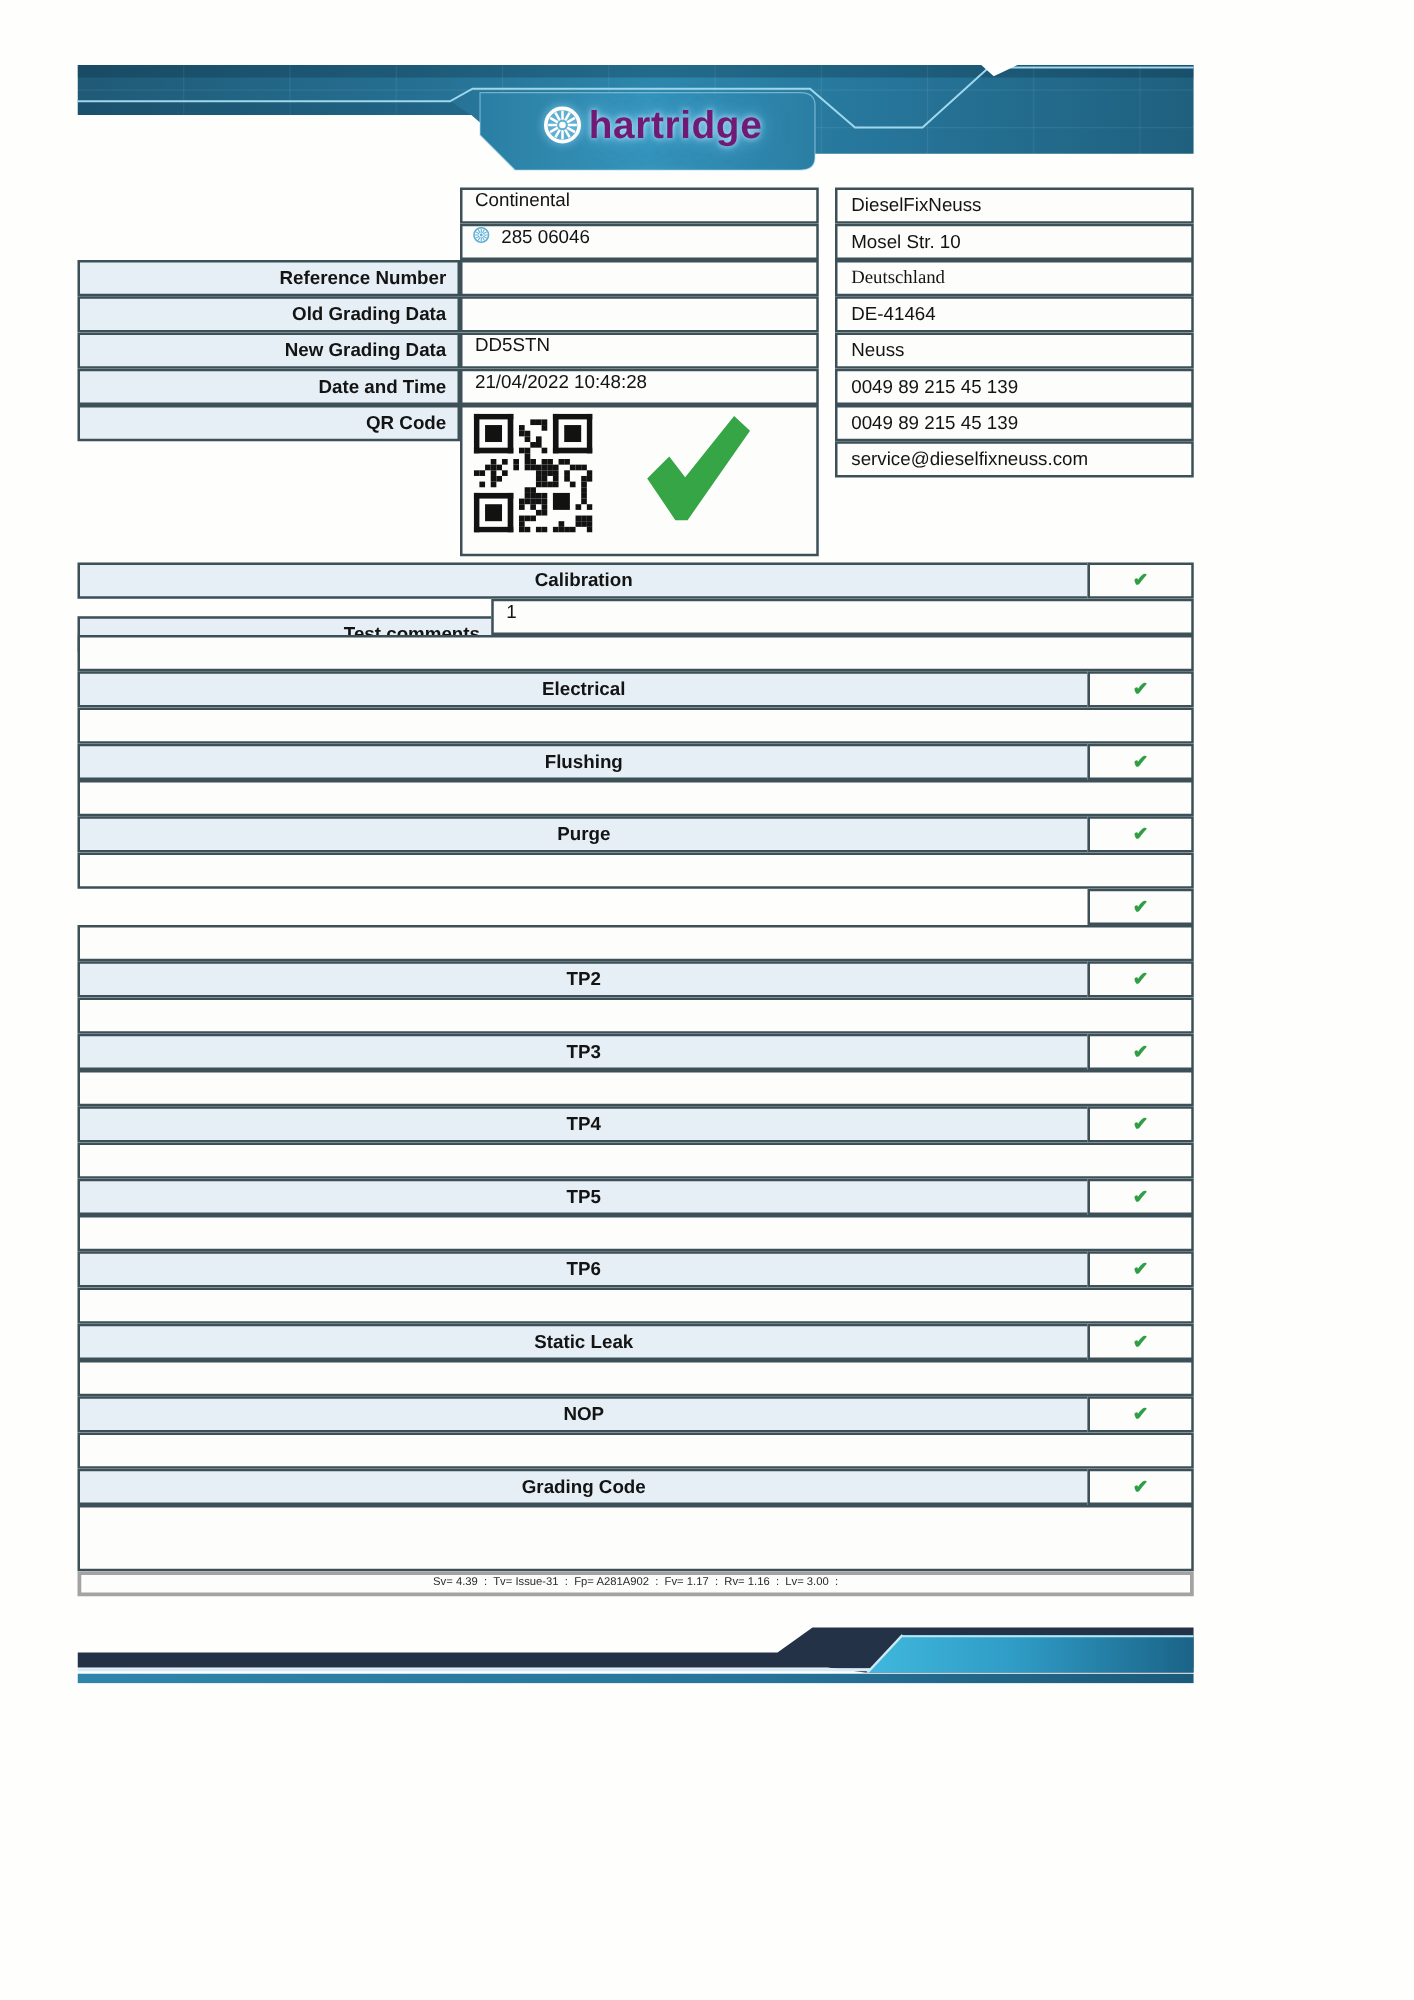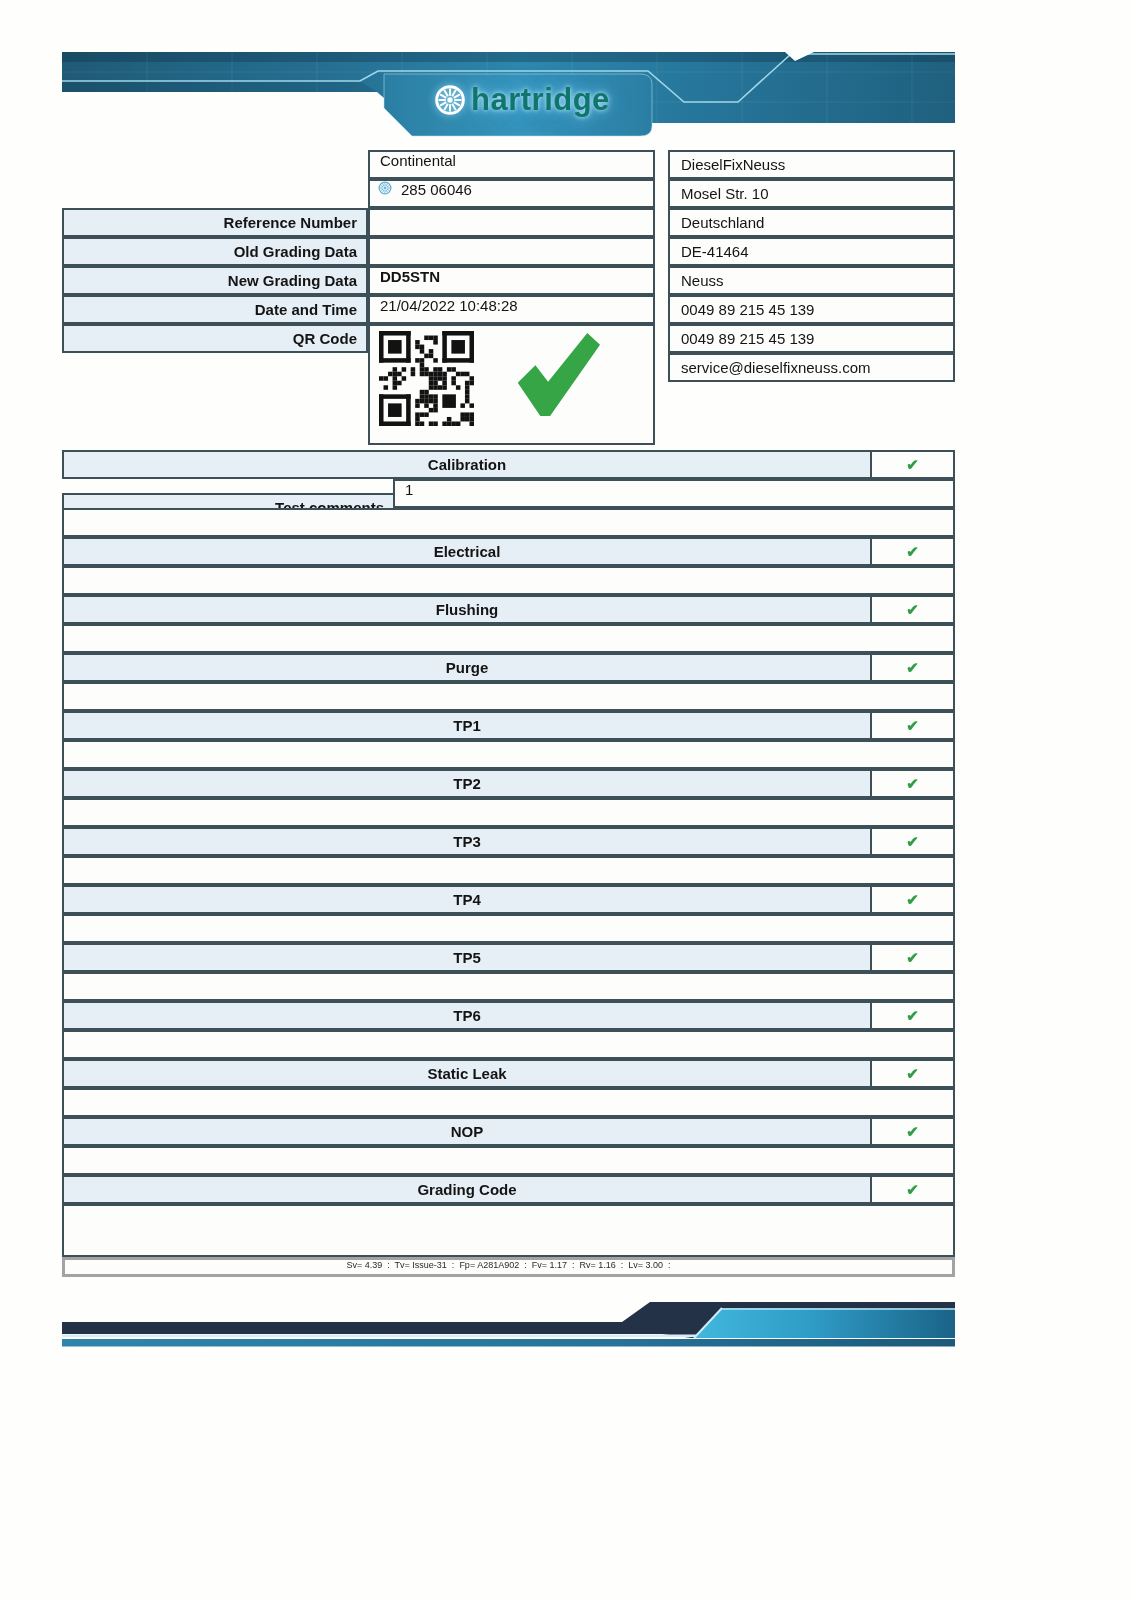--- a/index.html
+++ b/index.html
@@ -8,21 +8,21 @@
   .abs{position:absolute;box-sizing:border-box;}
   .cell{position:absolute;box-sizing:border-box;border:2px solid #3d5058;font-size:15px;color:#141414;}
   .lbl{background:#e6eff6;font-weight:bold;display:flex;align-items:center;justify-content:flex-end;padding-right:9px;}
   .val{background:#fdfdfc;display:flex;padding-left:10px;}
   .blank{background:#fdfdfc;}
   .sec-title{background:#e6eff6;font-weight:bold;display:flex;align-items:center;justify-content:center;}
   .chk-cell{background:#fdfdfc;display:flex;align-items:center;justify-content:center;}
   .chk{color:#2f9e44;font-weight:bold;font-size:15px;line-height:1;}
   .contact-cell{background:#fdfdfc;display:flex;align-items:center;padding-left:11px;}
   .logo-wrap{position:absolute;left:434px;top:82px;display:flex;align-items:center;gap:5px;}
-  .logo-text{color:#0f766e;font-weight:bold;font-size:31px;letter-spacing:0.5px;
+  .logo-text{color:#701a75;font-weight:bold;font-size:31px;letter-spacing:0.5px;
              text-shadow:0 0 5px rgba(205,240,255,.95),0 0 13px rgba(120,205,245,.8),0 0 22px rgba(90,180,235,.55);}
   .wheel-big{color:#ffffff;filter:drop-shadow(0 0 4px rgba(150,220,250,.9));}
   .wheel-small{color:#5fb0d6;}
   .injnum{display:flex;align-items:flex-start;gap:9px;padding-left:8px;}
   .footer-row{position:absolute;box-sizing:border-box;border:3px solid #a3a3a3;background:#fdfdfc;
               display:flex;align-items:flex-start;justify-content:center;font-size:9px;color:#2a2a2a;white-space:pre;}
 </style>
 </head>
 <body>
 
@@ -118,21 +118,21 @@
         <use href="#wheel"></use>
       </svg>
     <span>285 06046</span>
   </div>
   <div class="cell val" style="left:368px;top:208px;width:287px;height:29px;">
     <span></span>
   </div>
   <div class="cell val" style="left:368px;top:237px;width:287px;height:29px;">
     <span></span>
   </div>
-  <div class="cell val" style="left:368px;top:266px;width:287px;height:29px;font-weight:bold;">
+  <div class="cell val" style="left:368px;top:266px;width:287px;height:29px;font-weight:normal;">
     <span>DD5STN</span>
   </div>
   <div class="cell val" style="left:368px;top:295px;width:287px;height:29px;">
     <span>21/04/2022 10:48:28</span>
   </div>
 
   <div class="cell val" style="left:368px;top:324px;width:287px;height:121px;padding:0;"></div>
   <svg id="qr-svg" class="abs" style="left:379px;top:331px;" width="95" height="95" viewBox="0 0 94.5 94.5">
       <rect x="0" y="0" width="31.5" height="4.5" fill="#121212"></rect>
       <rect x="0" y="27" width="31.5" height="4.5" fill="#121212"></rect>
@@ -259,21 +259,21 @@
   <svg class="abs" style="left:505px;top:327px;" width="98" height="95" viewBox="0 0 100 97">
     <path d="M13,57 L31,39 L44,56 L84,6 L97,18 L46,91 L36,91 Z" fill="#35a546"></path>
   </svg>
 
   <div class="cell contact-cell" style="left:668px;top:150px;width:287px;height:29px;">
     <span>DieselFixNeuss</span>
   </div>
   <div class="cell contact-cell" style="left:668px;top:179px;width:287px;height:29px;">
     <span>Mosel Str. 10</span>
   </div>
-  <div class="cell contact-cell" style="left:668px;top:208px;width:287px;height:29px;">
+  <div class="cell contact-cell" style="left:668px;top:208px;width:287px;height:29px;font-family:Liberation Serif, serif;">
     <span>Deutschland</span>
   </div>
   <div class="cell contact-cell" style="left:668px;top:237px;width:287px;height:29px;">
     <span>DE-41464</span>
   </div>
   <div class="cell contact-cell" style="left:668px;top:266px;width:287px;height:29px;">
     <span>Neuss</span>
   </div>
   <div class="cell contact-cell" style="left:668px;top:295px;width:287px;height:29px;">
     <span>0049 89 215 45 139</span>
@@ -317,23 +317,20 @@
   <div class="cell blank" style="left:62px;top:624px;width:893px;height:29px;"></div>
 
   <div class="cell sec-title" style="left:62px;top:653px;width:810px;height:29px;">
       <span>Purge</span>
     </div>
   <div class="cell chk-cell" style="left:870px;top:653px;width:85px;height:29px;">
       <span class="chk">✔</span>
     </div>
   <div class="cell blank" style="left:62px;top:682px;width:893px;height:29px;"></div>
 
-  <div class="cell sec-title" style="left:62px;top:711px;width:810px;height:29px;">
-      <span>TP1</span>
-    </div>
   <div class="cell chk-cell" style="left:870px;top:711px;width:85px;height:29px;">
       <span class="chk">✔</span>
     </div>
   <div class="cell blank" style="left:62px;top:740px;width:893px;height:29px;"></div>
 
   <div class="cell sec-title" style="left:62px;top:769px;width:810px;height:29px;">
       <span>TP2</span>
     </div>
   <div class="cell chk-cell" style="left:870px;top:769px;width:85px;height:29px;">
       <span class="chk">✔</span>

